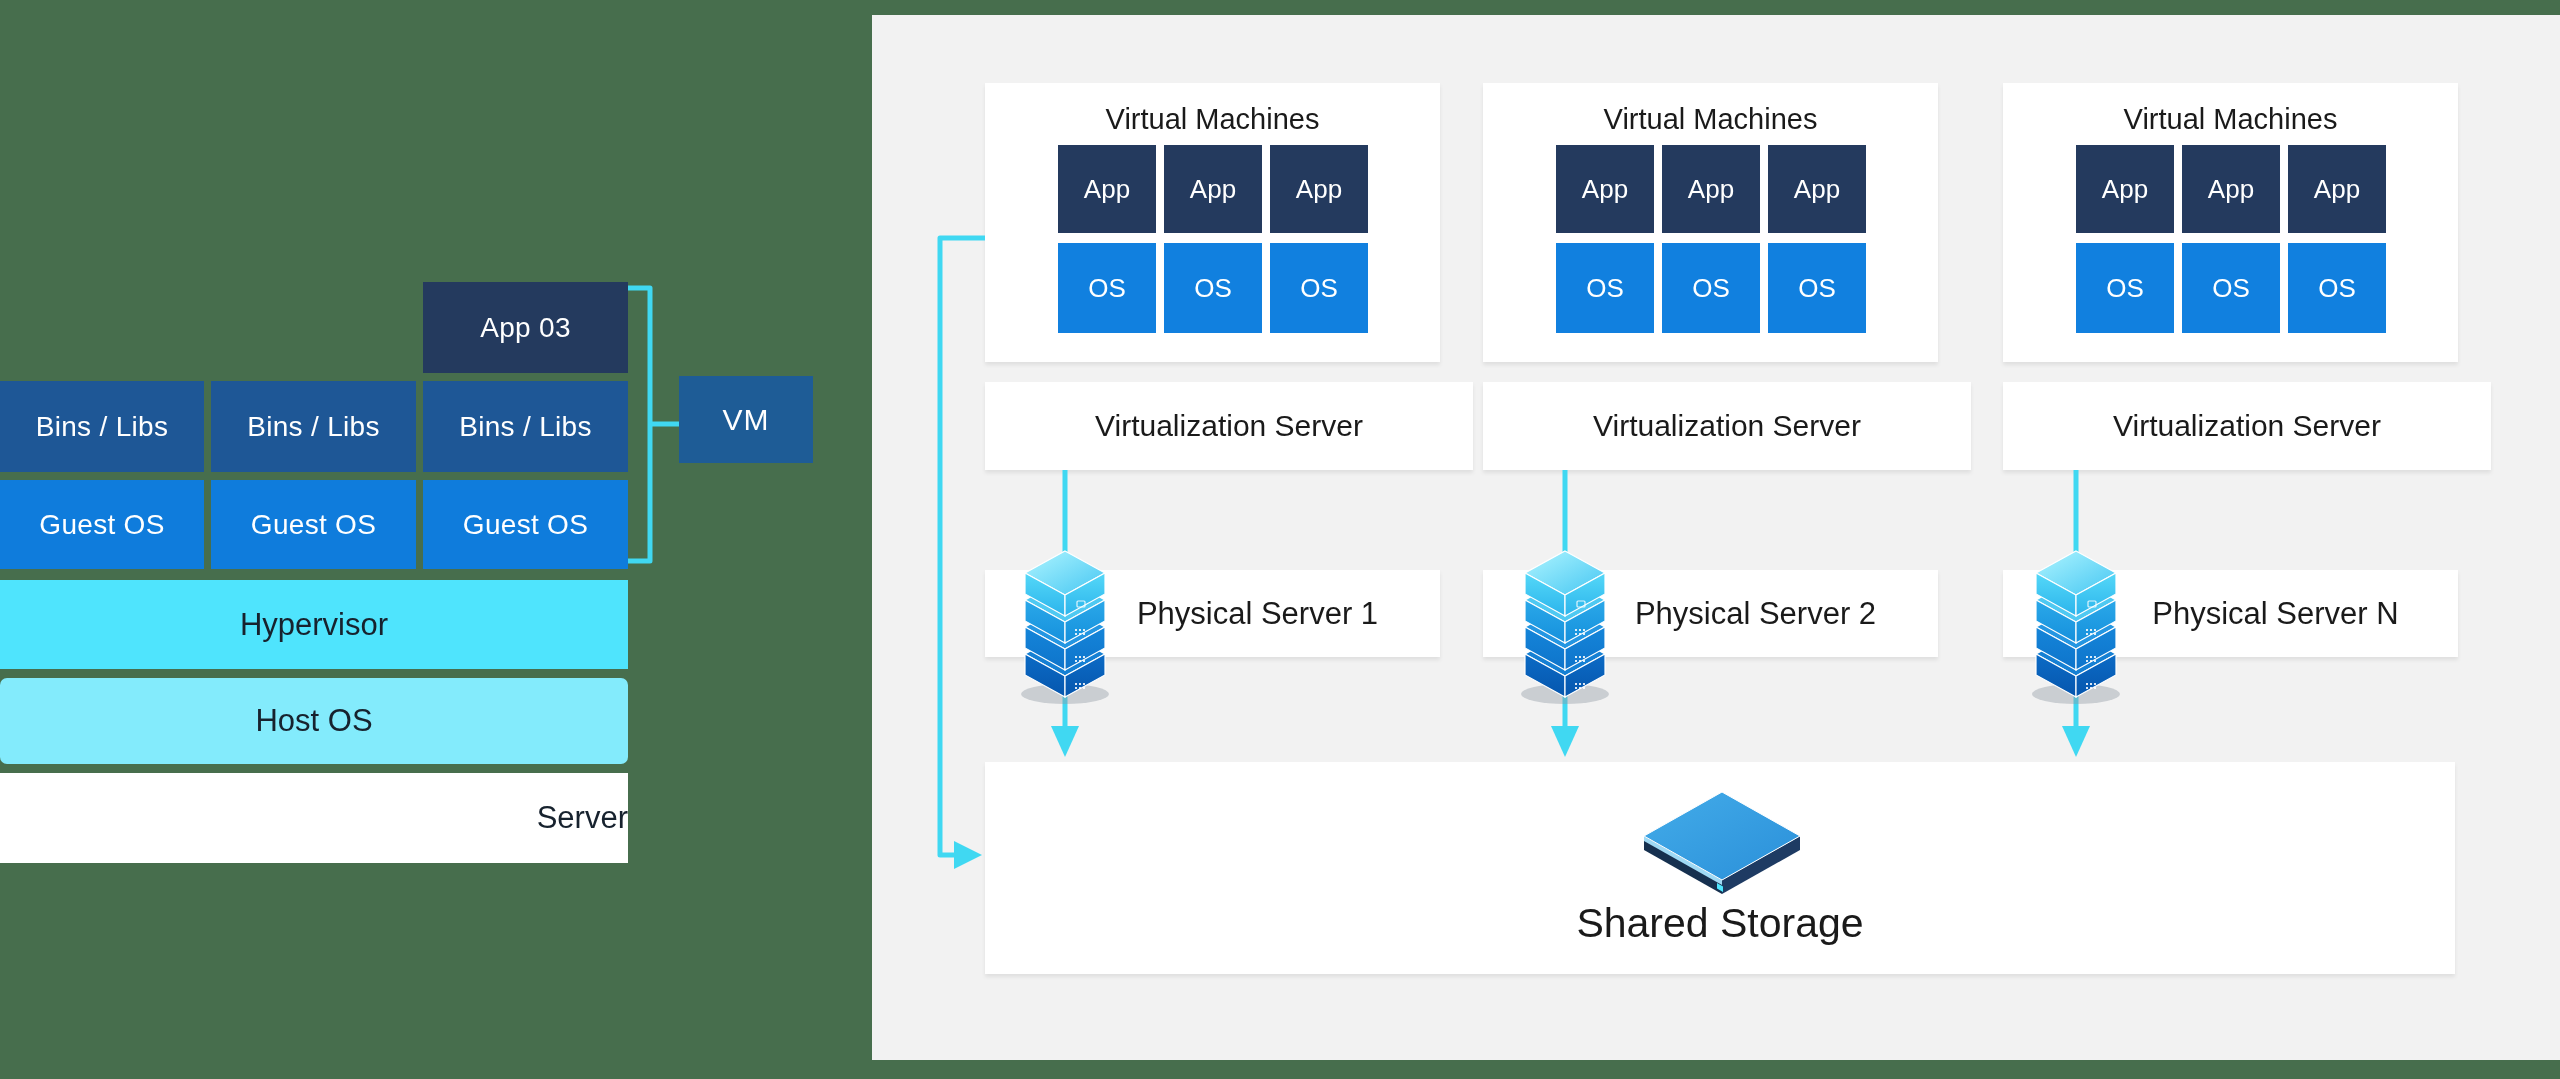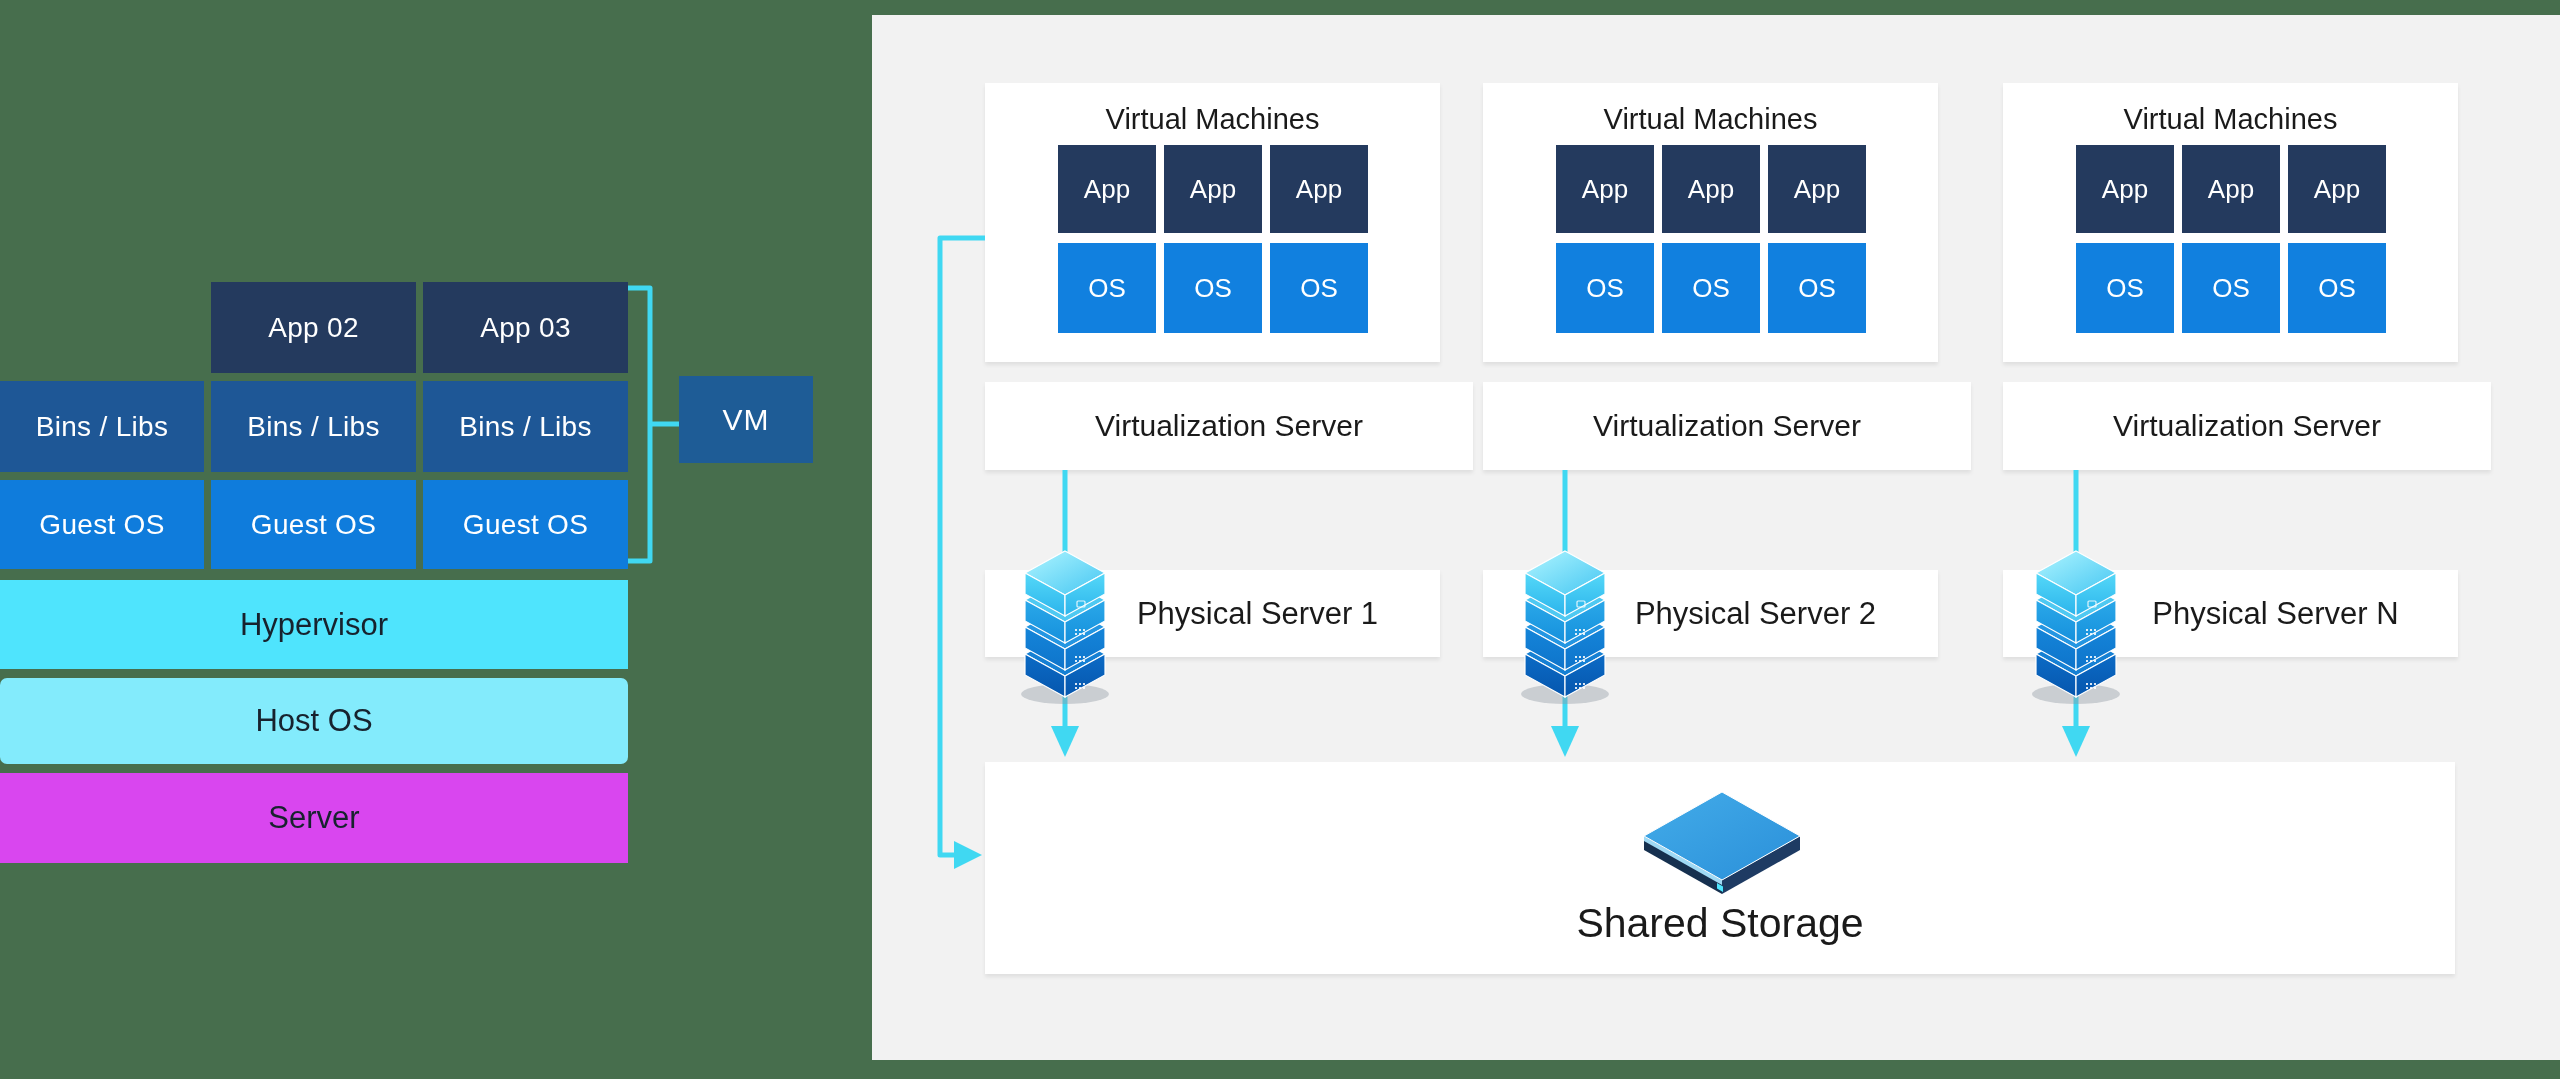--- a/index.html
+++ b/index.html
@@ -9,21 +9,21 @@
   
   .cell{position:absolute;display:flex;align-items:center;justify-content:center;
         color:#FFFFFF;font-size:28px;letter-spacing:.3px;}
   .cell.app{background:#243A5E;}
   .cell.bins{background:#1E5796;}
   .cell.guest{background:#0F7CDC;}
   .bar{position:absolute;left:0;width:628px;display:flex;align-items:center;justify-content:center;
        color:#17222E;font-size:31px;}
   .bar.hyp{background:#4FE4FD;}
   .bar.host{background:#83EBFC;border-radius:7px;}
-  .bar.srv{background:#d946ef;}
+  .bar.srv{background:#ffffff;justify-content:flex-end;}
   .vmbox{position:absolute;left:679px;top:376px;width:134px;height:87px;background:#1E5C96;
          display:flex;align-items:center;justify-content:center;color:#fff;font-size:30px;letter-spacing:1px;}
   
   .card{position:absolute;background:#FFFFFF;box-shadow:0 3px 4px rgba(0,0,0,.08);}
   .vm-card{width:455px;height:279px;top:83px;}
   .vm-title{position:absolute;left:0;top:20px;width:100%;text-align:center;
             color:#1A1A1A;font-size:29px;}
   .mini{position:absolute;width:98px;display:flex;align-items:center;justify-content:center;
         color:#fff;font-size:26px;}
   .mini.app{top:62px;height:88px;background:#243A5E;}
@@ -39,23 +39,20 @@
   .overlay{position:absolute;left:0;top:0;width:2560px;height:1079px;z-index:5;pointer-events:none;}
   .icon-abs{position:absolute;z-index:6;}
 </style>
 </head>
 <body>
 
 <div class="stage">
 
   <div class="panel"></div>
 
-  <div class="cell app" style="left:211px;top:282px;width:205px;height:91px;">
-      <span>App 02</span>
-    </div>
   <div class="cell app" style="left:423px;top:282px;width:205px;height:91px;">
       <span>App 03</span>
     </div>
 
   <div class="cell bins" style="left:0;top:381px;width:204px;height:91px;">
       <span>Bins / Libs</span>
     </div>
   <div class="cell bins" style="left:211px;top:381px;width:205px;height:91px;">
       <span>Bins / Libs</span>
     </div>

